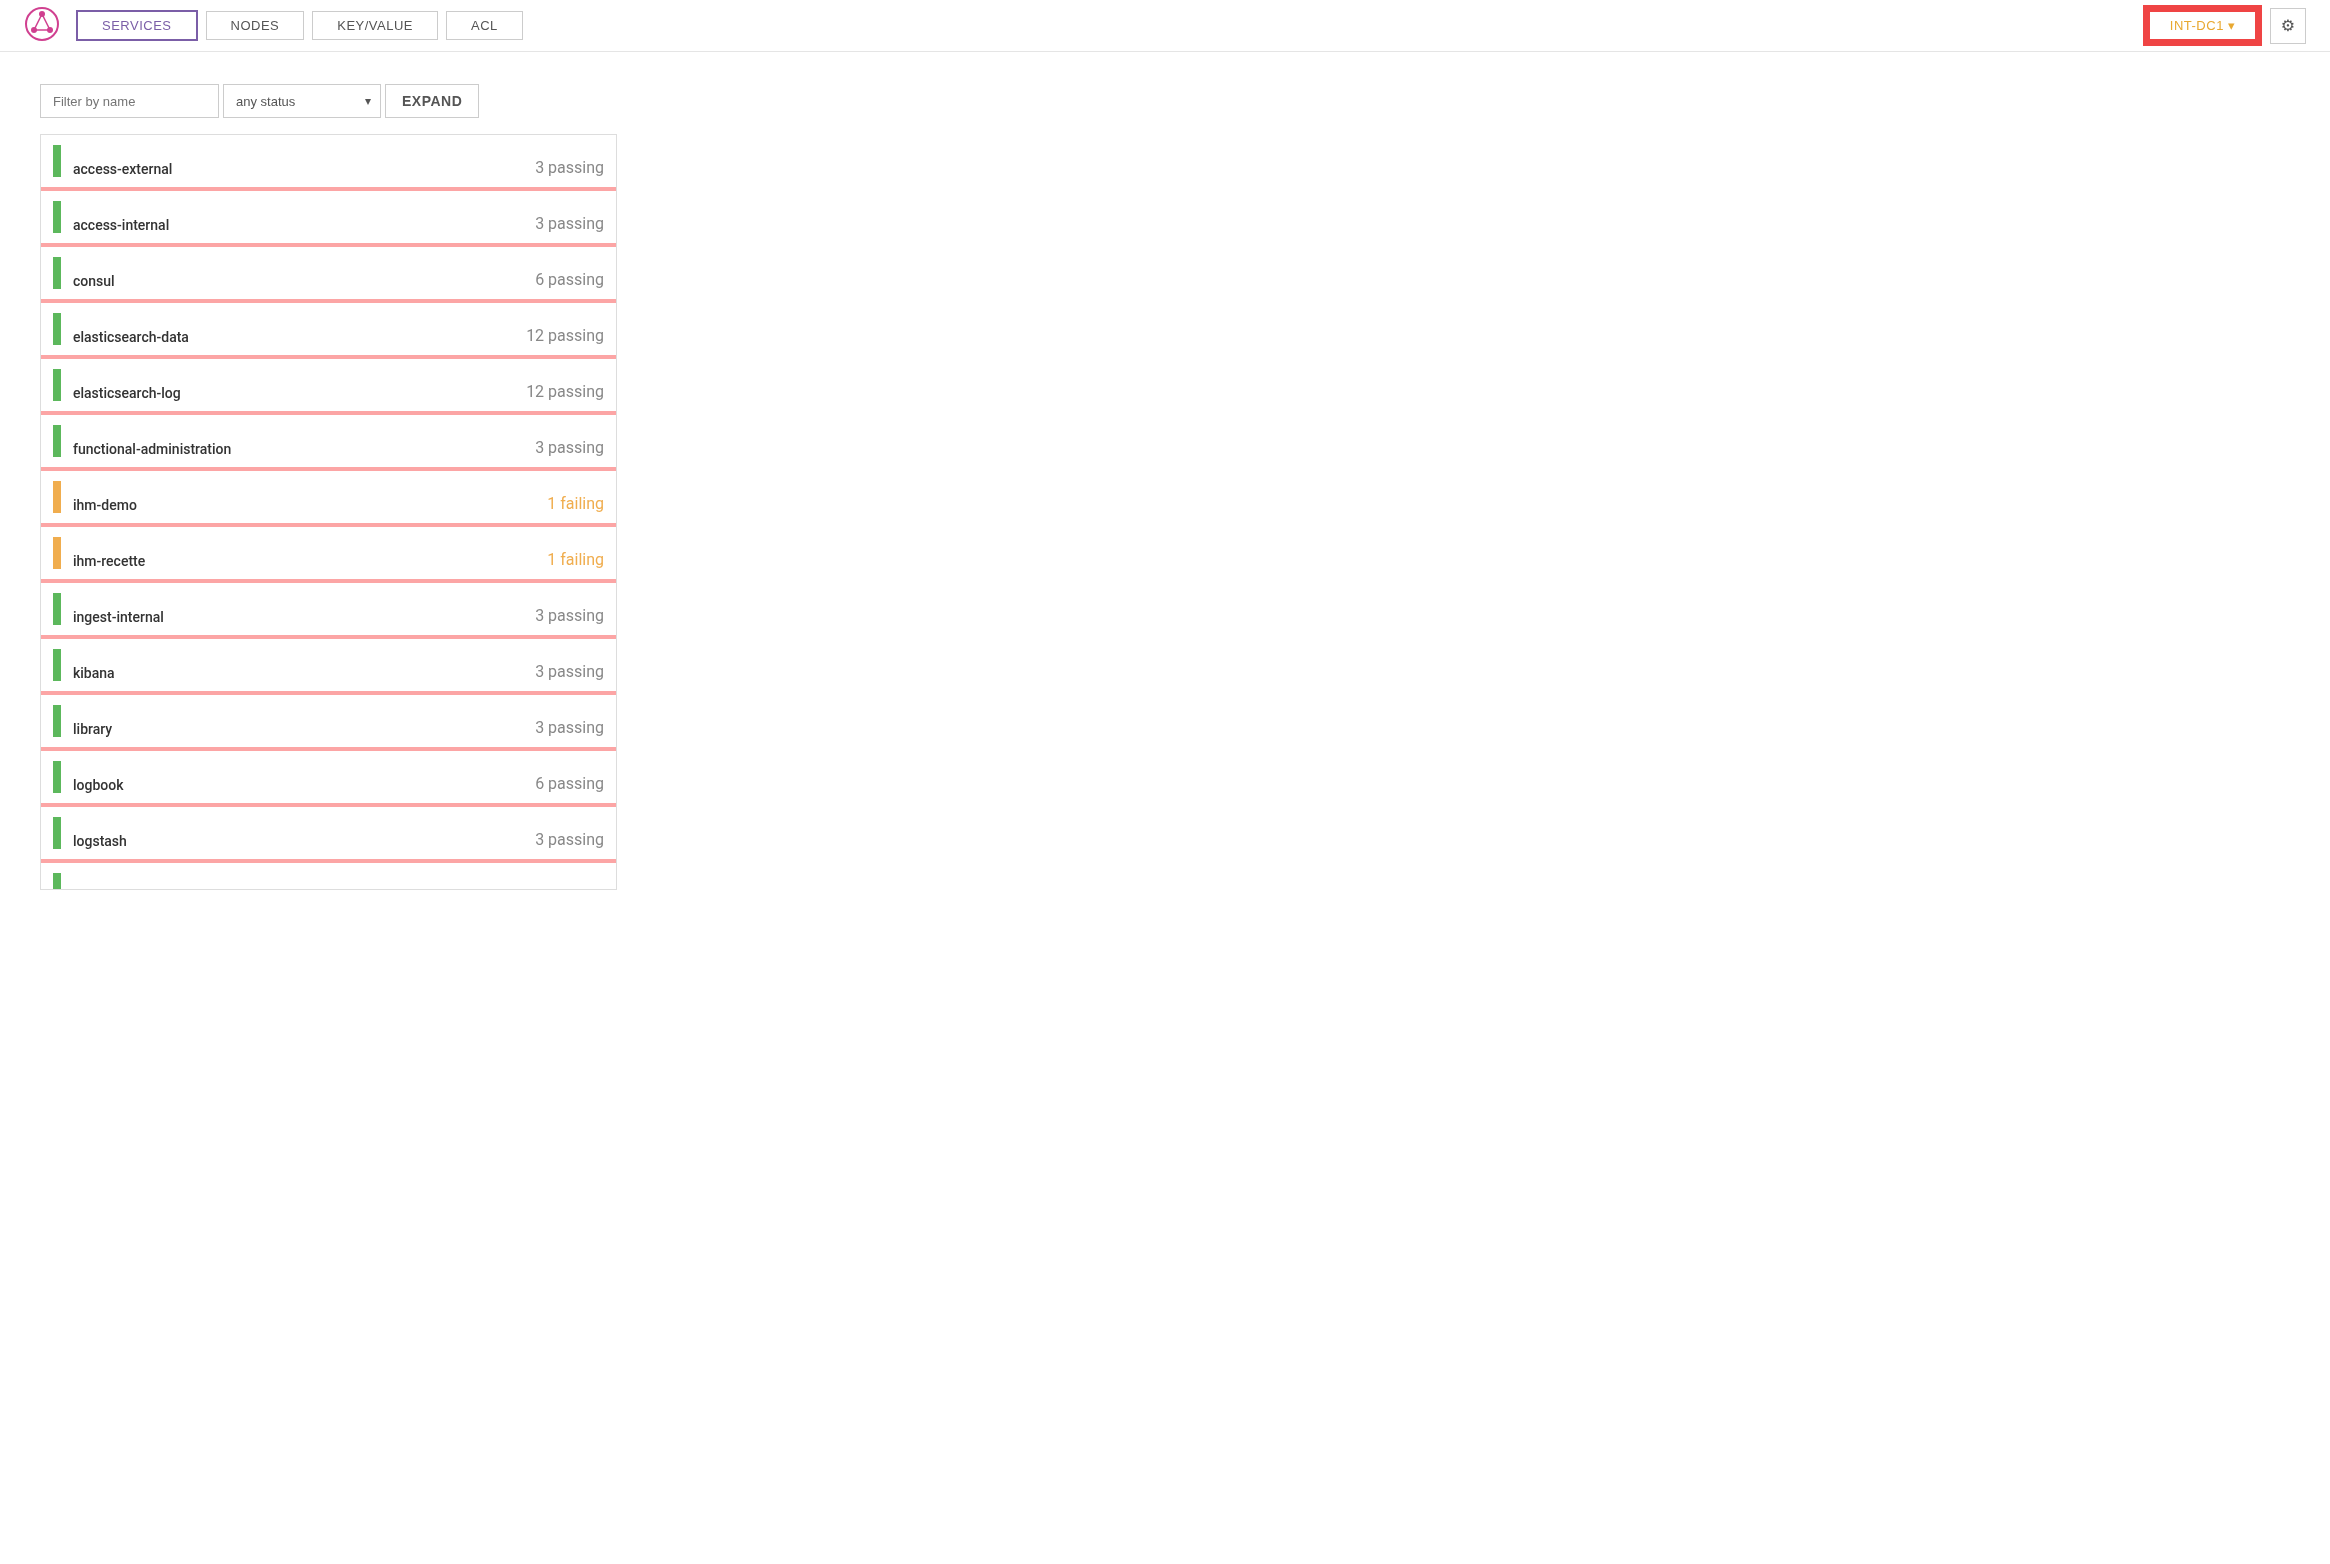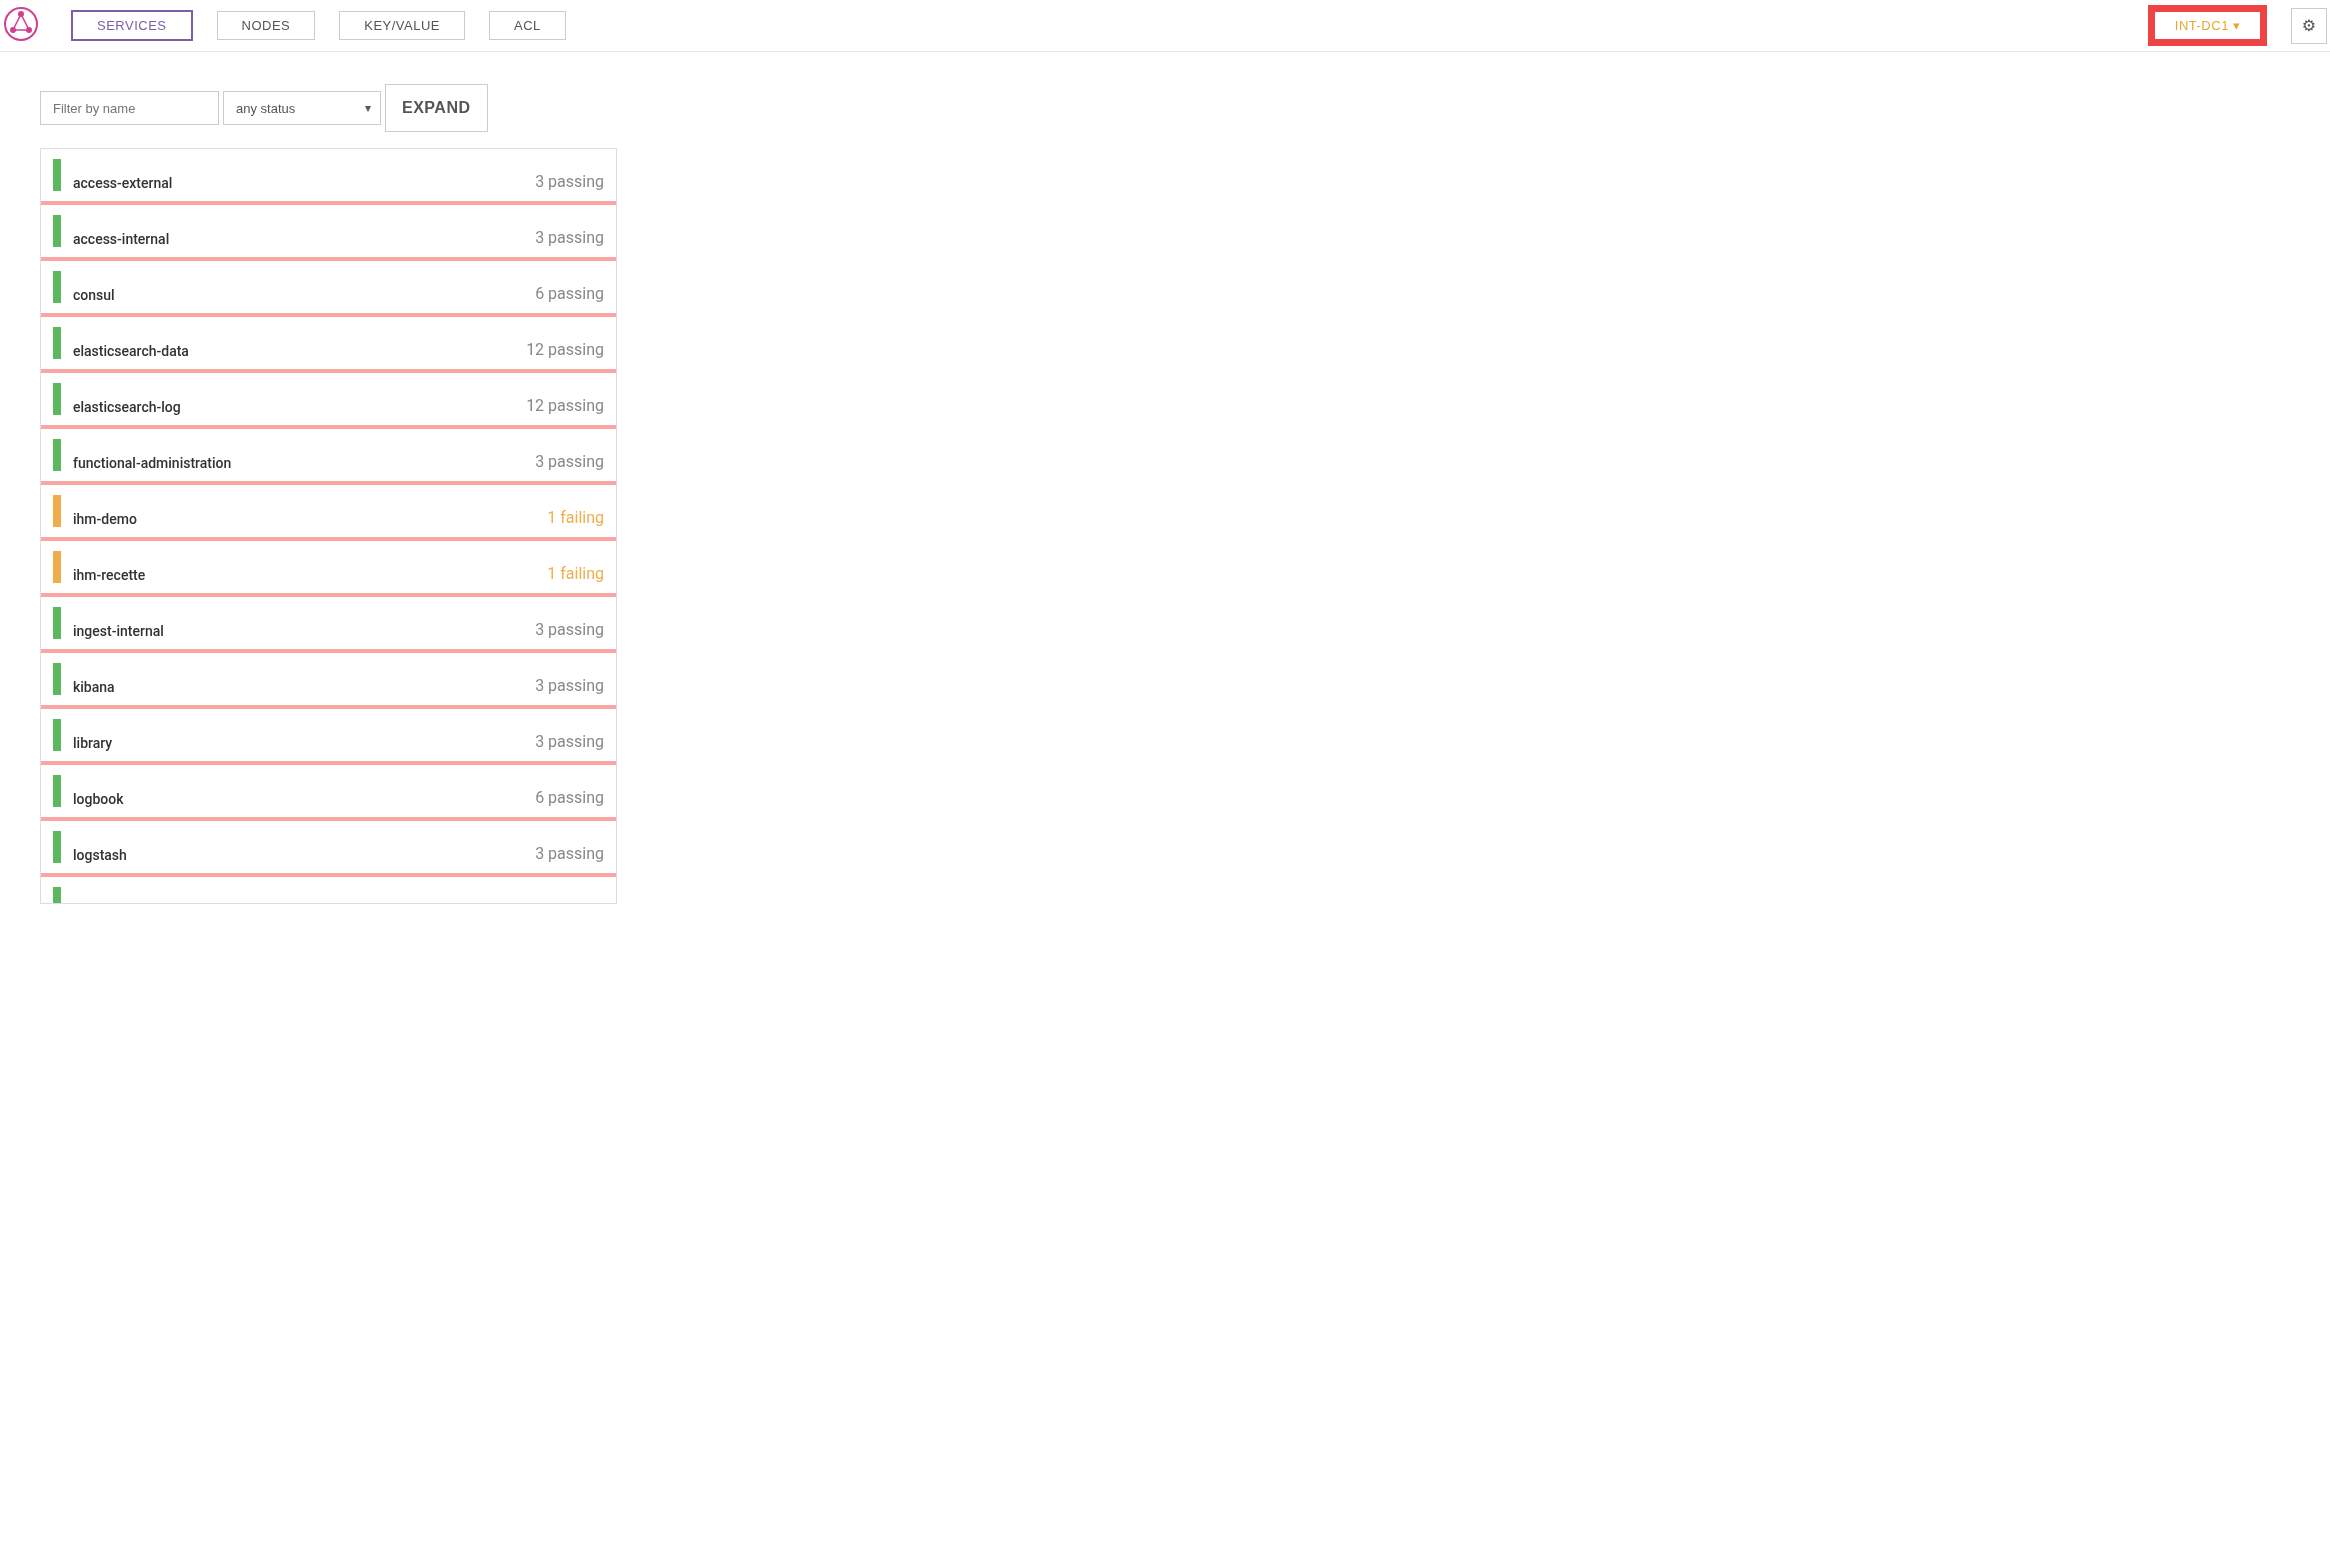--- a/index.html
+++ b/index.html
@@ -12,23 +12,23 @@
       font-family: -apple-system, BlinkMacSystemFont, 'Segoe UI', Roboto, sans-serif;
       background: #ffffff;
       color: #333;
       font-size: 14px;
     }
 
     
     .top-nav {
       display: flex;
       align-items: center;
-      padding: 8px 3px;
+      padding: 8px 24px;
       border-bottom: 1px solid #e5e5e5;
-      gap: 24px;
+      gap: 8px;
       height: 52px;
     }
 
     .logo {
       width: 36px;
       height: 36px;
       margin-right: 8px;
     }
 
     .nav-tab {
@@ -125,26 +125,26 @@
       pointer-events: none;
       color: #555;
       font-size: 12px;
     }
 
     .expand-btn {
       padding: 6px 16px;
       border: 1px solid #ccc;
       background: white;
       cursor: pointer;
-      font-size: 16px;
+      font-size: 14px;
       letter-spacing: 0.5px;
       color: #555;
       text-transform: uppercase;
       font-weight: 600;
-      height: 48px;
+      height: 34px;
     }
 
     
     .services-container {
       width: 577px;
       border: 1px solid #ddd;
       overflow-y: auto;
       max-height: 756px;
     }
 

